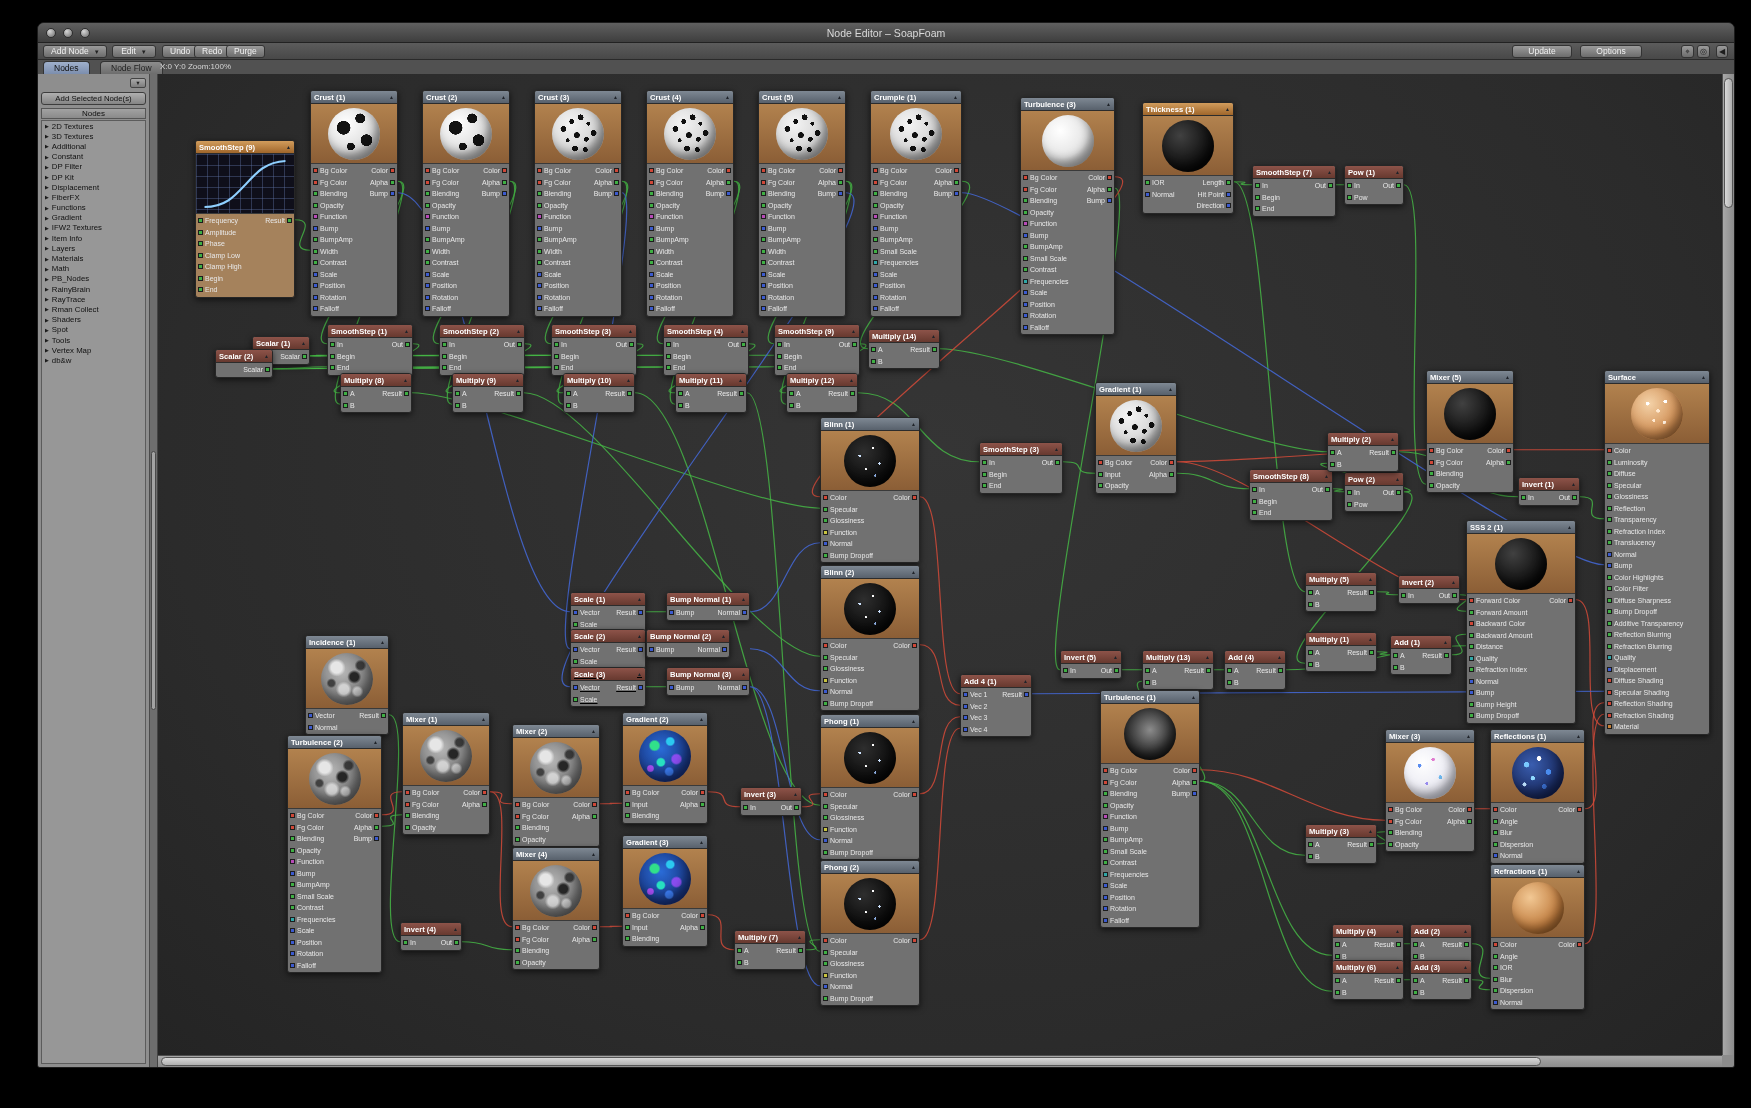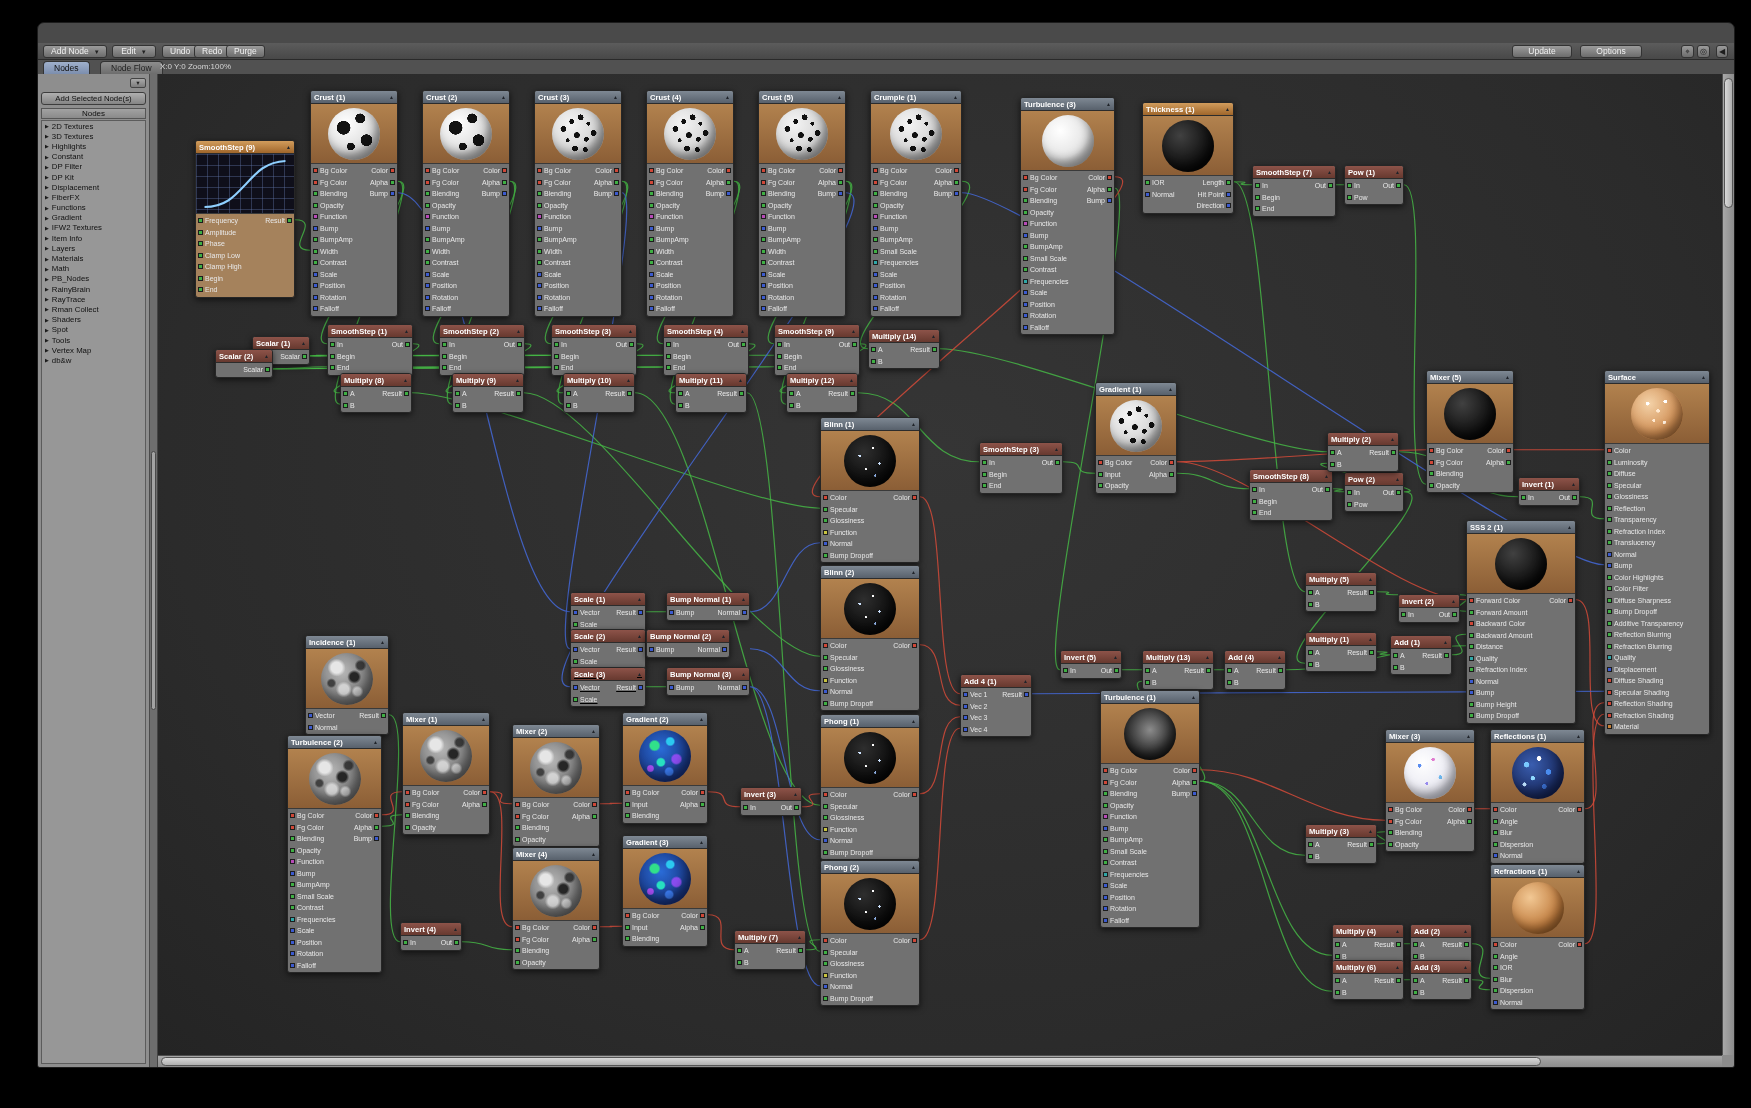--- a/index.html
+++ b/index.html
@@ -172,20 +172,28 @@
     padding:0 2px; font-size:7px; color:#e8e8e8; }
   .pin, .pout { display:flex; align-items:center; gap:2px; min-width:0; white-space:nowrap; }
   .prow em { font-style:normal; }
   .dot { width:5px; height:5px; border:1px solid #1d1d1d; display:inline-block; flex:none; }
 </style>
 </head>
 <body>
 
 <div id="window">
 
+  <div id="titlebar">
+    <div class="lights">
+      <span class="light"></span>
+      <span class="light"></span>
+      <span class="light"></span>
+    </div>
+    <span class="title">Node Editor – SoapFoam</span>
+  </div>
 
   <div id="toolbar">
     <div class="tbtn" style="left:5px;width:64px;"><span>Add Node</span><span class="dd">▼</span></div>
     <div class="tbtn" style="left:74px;width:44px;"><span>Edit</span><span class="dd">▼</span></div>
     <div class="tbtn" style="left:124px;"><span>Undo</span></div>
     <div class="tbtn" style="left:156px;"><span>Redo</span></div>
     <div class="tbtn" style="left:188px;"><span>Purge</span></div>
     <div class="tbtn" style="right:162px;width:60px;"><span>Update</span></div>
     <div class="tbtn" style="right:92px;width:62px;"><span>Options</span></div>
     <div class="ibtn" style="right:40px;">⌖</div>
@@ -2095,21 +2103,21 @@
             </div>
             <div class="prow">
               <span class="pin">
                 <i class="dot" style="background:#3fb044"></i>
                 <em>B</em>
               </span>
               <span class="pout"></span>
             </div>
           </div>
         </div>
-        <div class="node" style="left: 1240px; top: 520px; width: 62px; text-align: right;">
+        <div class="node" style="left: 1240px; top: 501px; width: 62px; text-align: right;">
           <div class="nhdr h-m">
             <span class="ntitle">Invert (2)</span>
             <span class="ncol">▲</span>
           </div>
           <div class="nports">
             <div class="prow">
               <span class="pin">
                 <i class="dot" style="background:#3fb044"></i>
                 <em>In</em>
               </span>
@@ -3452,21 +3460,21 @@
         <div class="sb-item">
           <span class="tri">▶</span>
           <span>2D Textures</span>
         </div>
         <div class="sb-item">
           <span class="tri">▶</span>
           <span>3D Textures</span>
         </div>
         <div class="sb-item">
           <span class="tri">▶</span>
-          <span>Highlights</span>
+          <span>Additional</span>
         </div>
         <div class="sb-item">
           <span class="tri">▶</span>
           <span>Constant</span>
         </div>
         <div class="sb-item">
           <span class="tri">▶</span>
           <span>DP Filter</span>
         </div>
         <div class="sb-item">

